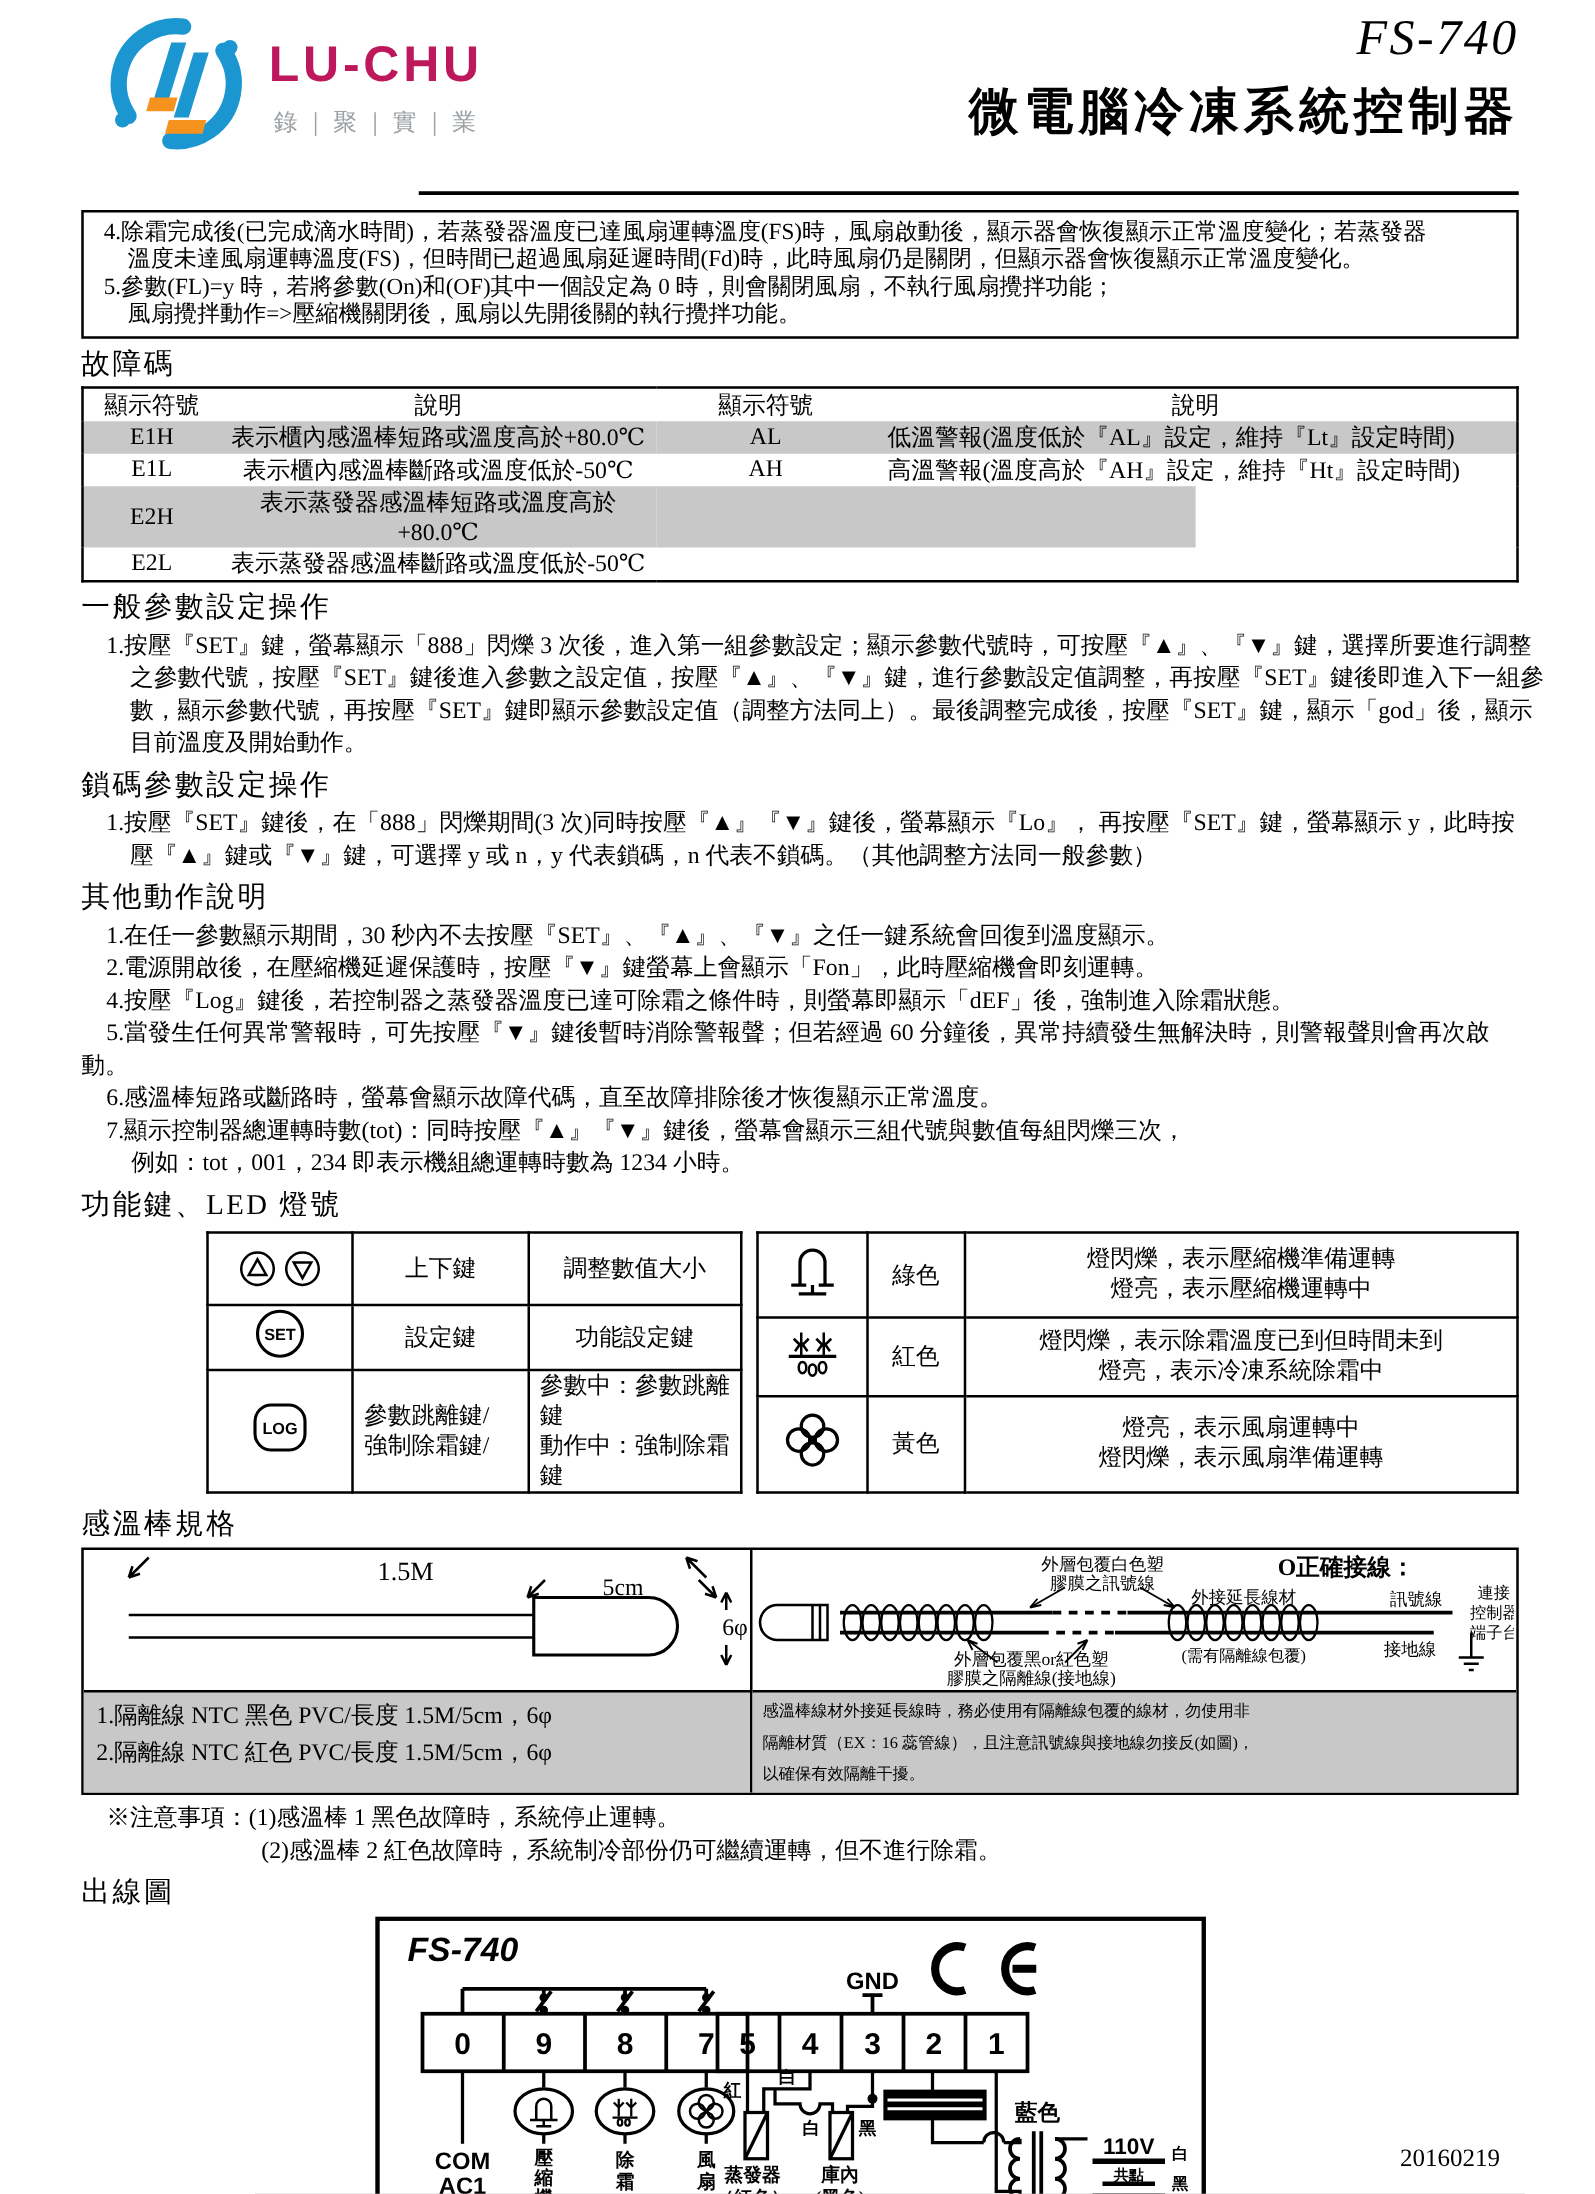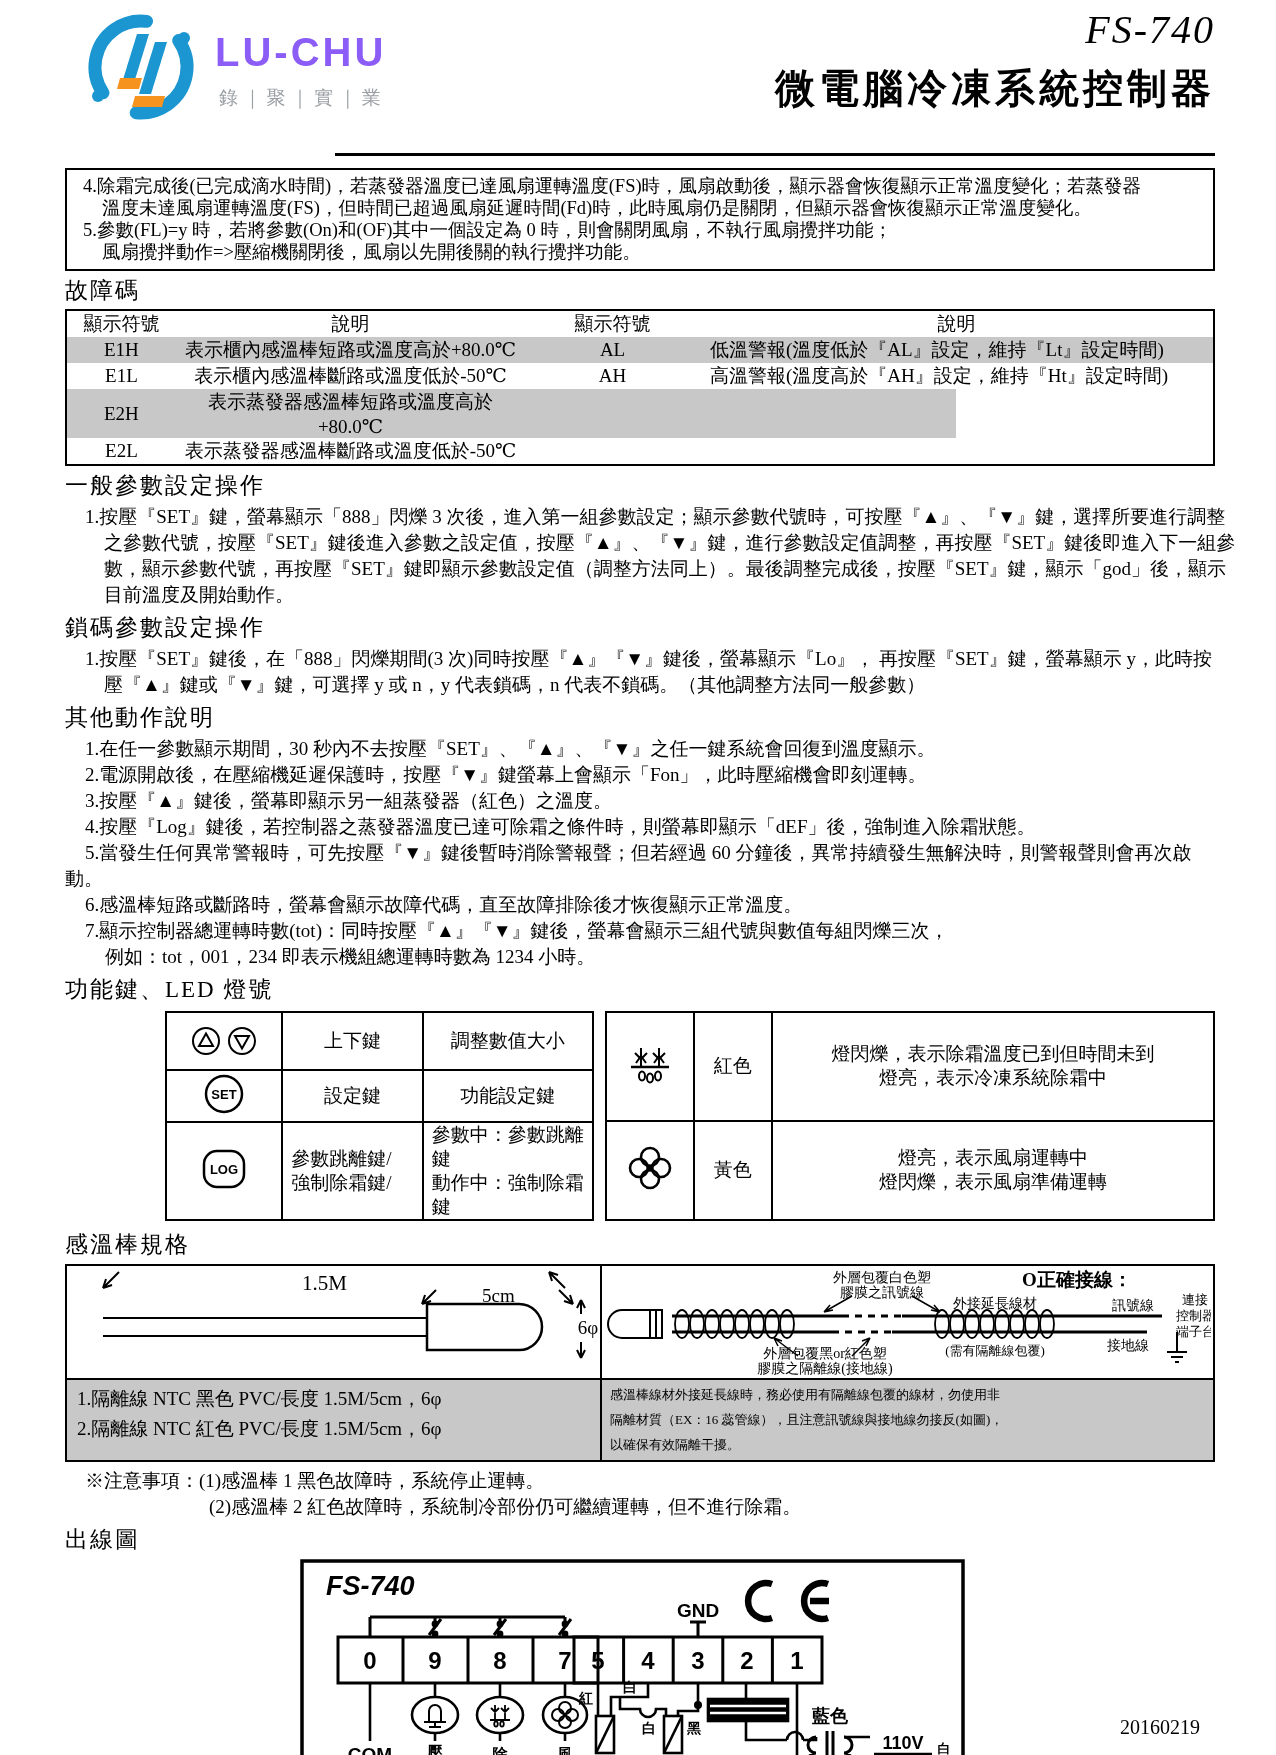--- a/index.html
+++ b/index.html
@@ -8,21 +8,21 @@
     position:relative; width:1276px; height:1755px; background:#fff;
     font-family:"Liberation Serif","DejaVu Serif",serif; color:#000; overflow:hidden;
     margin:0 auto;
   }
   .content { position:absolute; left:65px; top:0; width:1150px; }
 
   
   .header { position:relative; height:158px; }
   .logo-mark { position:absolute; left:18px; top:8px; }
   .brand { position:absolute; left:150px; top:30px; font-family:"Liberation Sans","DejaVu Sans",sans-serif; }
-  .brand-name { font-size:40px; font-weight:bold; color:#8b5cf6; letter-spacing:3px; }
+  .brand-name { font-size:40px; font-weight:bold; color:#be185d; letter-spacing:3px; }
   .brand-sub { font-size:19px; color:#9aa0a4; letter-spacing:5px; margin-top:10px; margin-left:4px; }
   .title-block { position:absolute; right:0; top:6px; text-align:right; }
   .model { font-size:40px; font-style:italic; letter-spacing:2px; }
   .product { font-size:40px; font-weight:bold; letter-spacing:4px; margin-top:8px; }
   .header-rule { position:absolute; left:270px; right:0; bottom:2px; height:3px; background:#000; }
 
   
   .sec { font-size:23px; letter-spacing:2px; font-weight:normal; margin:4px 0 3px 0; }
   .pline { font-size:19px; line-height:26px; white-space:nowrap; }
   .ind1 { padding-left:20px; }
@@ -168,21 +168,20 @@
   <h2 class="sec">鎖碼參數設定操作</h2>
   <div>
     <div class="pline ind1">1.按壓『SET』鍵後，在「888」閃爍期間(3 次)同時按壓『▲』『▼』鍵後，螢幕顯示『Lo』， 再按壓『SET』鍵，螢幕顯示 y，此時按</div>
     <div class="pline ind2">壓『▲』鍵或『▼』鍵，可選擇 y 或 n，y 代表鎖碼，n 代表不鎖碼。（其他調整方法同一般參數）</div>
   </div>
 
   <h2 class="sec">其他動作說明</h2>
   <div>
     <div class="pline ind1">1.在任一參數顯示期間，30 秒內不去按壓『SET』、『▲』、『▼』之任一鍵系統會回復到溫度顯示。</div>
     <div class="pline ind1">2.電源開啟後，在壓縮機延遲保護時，按壓『▼』鍵螢幕上會顯示「Fon」，此時壓縮機會即刻運轉。</div>
-    <div class="pline ind1">3.按壓『▲』鍵後，螢幕即顯示另一組蒸發器（紅色）之溫度。</div>
     <div class="pline ind1">4.按壓『Log』鍵後，若控制器之蒸發器溫度已達可除霜之條件時，則螢幕即顯示「dEF」後，強制進入除霜狀態。</div>
     <div class="pline ind1">5.當發生任何異常警報時，可先按壓『▼』鍵後暫時消除警報聲；但若經過 60 分鐘後，異常持續發生無解決時，則警報聲則會再次啟</div>
     <div class="pline ind0">動。</div>
     <div class="pline ind1">6.感溫棒短路或斷路時，螢幕會顯示故障代碼，直至故障排除後才恢復顯示正常溫度。</div>
     <div class="pline ind1">7.顯示控制器總運轉時數(tot)：同時按壓『▲』『▼』鍵後，螢幕會顯示三組代號與數值每組閃爍三次，</div>
     <div class="pline indEx">例如：tot，001，234 即表示機組總運轉時數為 1234 小時。</div>
   </div>
 
   <h2 class="sec">功能鍵、LED 燈號</h2>
   <div class="kwrap">
@@ -228,20 +227,34 @@
         <td class="cell2 tleft">
           <div>參數中：參數跳離鍵</div>
           <div>動作中：強制除霜鍵</div>
         </td>
       </tr>
     </tbody>
         </table>
 
     <table class="kt kt-right">
       <tbody>
+            <tr>
+        <td>
+          <svg width="46" height="46" viewBox="0 0 46 46">
+            <path d="M13,34 V16 A10,10 0 0 1 33,16 V34" fill="none" stroke="#000" stroke-width="2.6"></path>
+            <path d="M6,34 H18 M28,34 H40" stroke="#000" stroke-width="2.6"></path>
+            <path d="M23,34 V41 M12,41 H34" stroke="#000" stroke-width="2.6"></path>
+          </svg>
+        </td>
+        <td>綠色</td>
+        <td class="cell2">
+          <div>燈閃爍，表示壓縮機準備運轉</div>
+          <div>燈亮，表示壓縮機運轉中</div>
+        </td>
+      </tr>
       <tr>
         <td>
           <svg width="46" height="46" viewBox="0 0 46 46">
             <g stroke="#000" stroke-width="2" fill="none">
               <path d="M14,25 V7 M8,12 L14,18 L20,12 M9,22 L14,15 L19,22"></path>
               <path d="M32,25 V7 M26,12 L32,18 L38,12 M27,22 L32,15 L37,22"></path>
               <path d="M4,26 H42" stroke-width="2.6"></path>
               <ellipse cx="15" cy="35" rx="3" ry="4.5"></ellipse>
               <ellipse cx="23" cy="37" rx="3" ry="4.5"></ellipse>
               <ellipse cx="31" cy="35" rx="3" ry="4.5"></ellipse>

